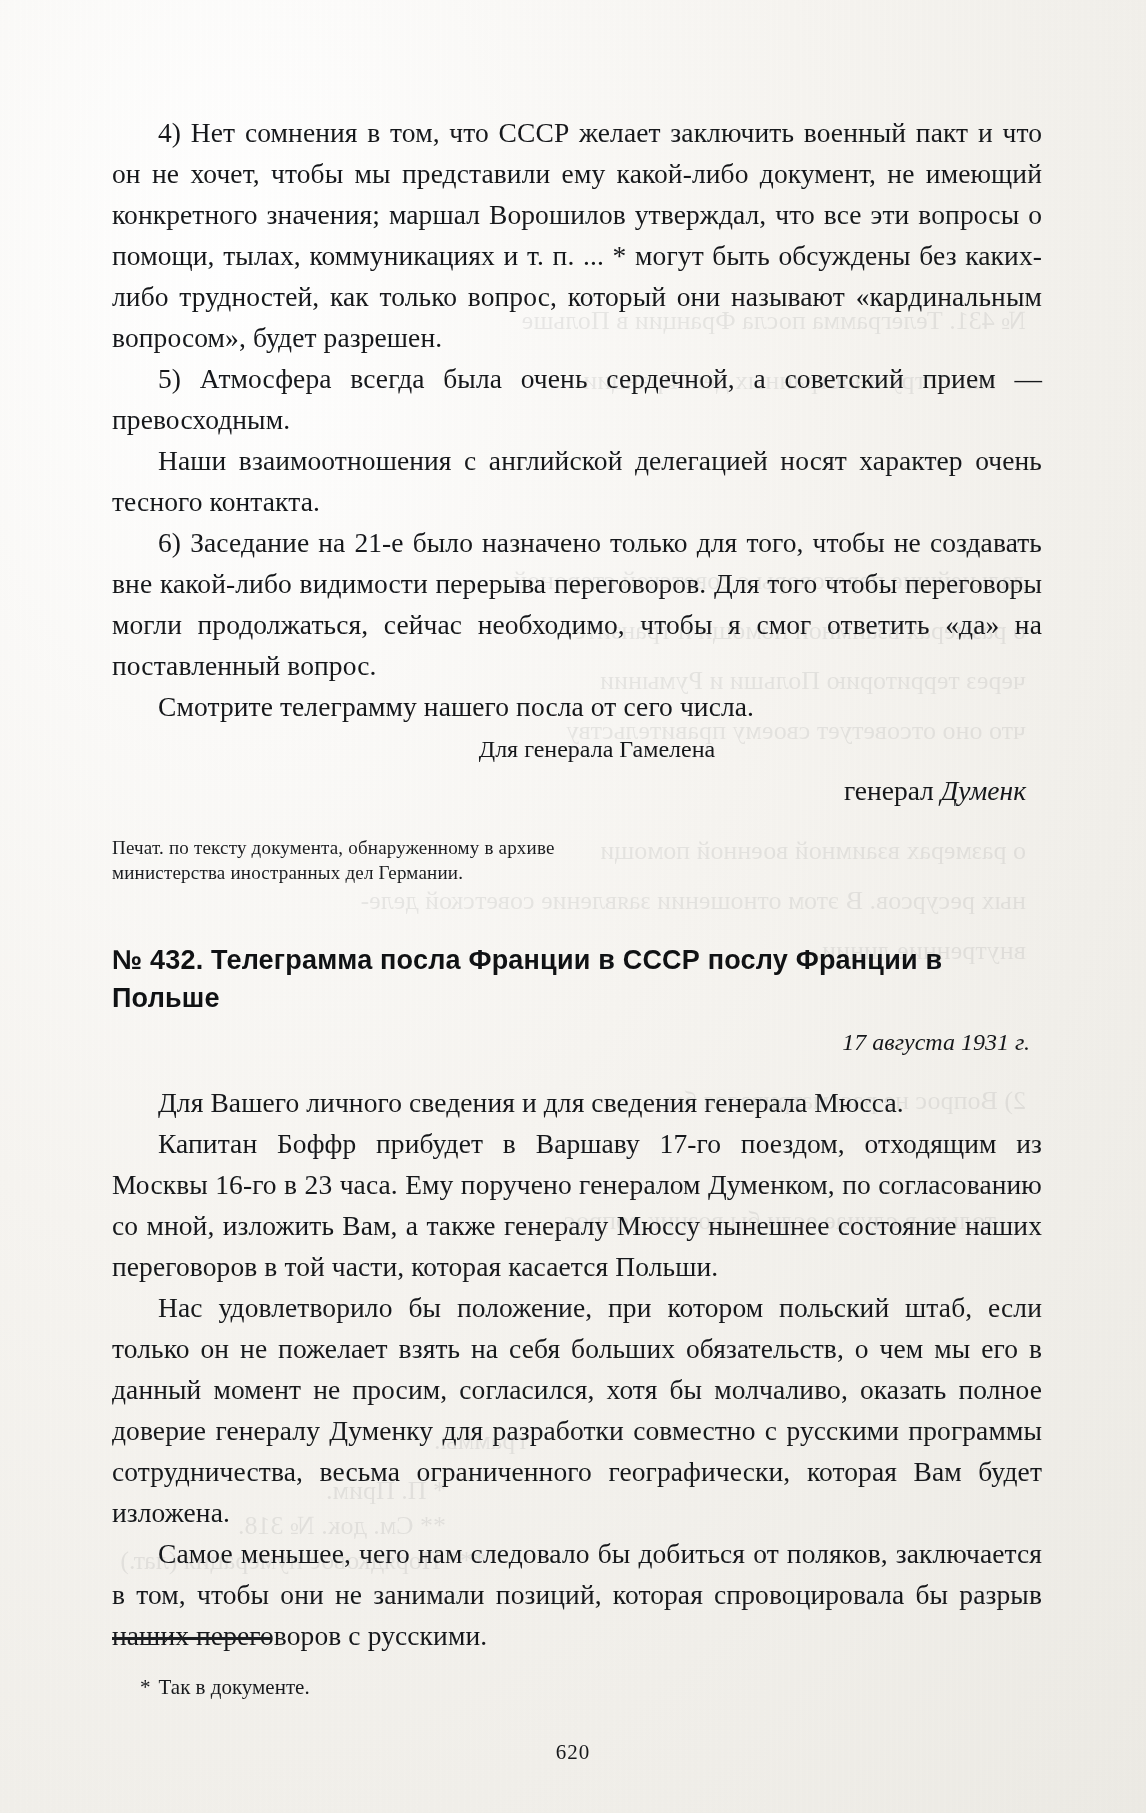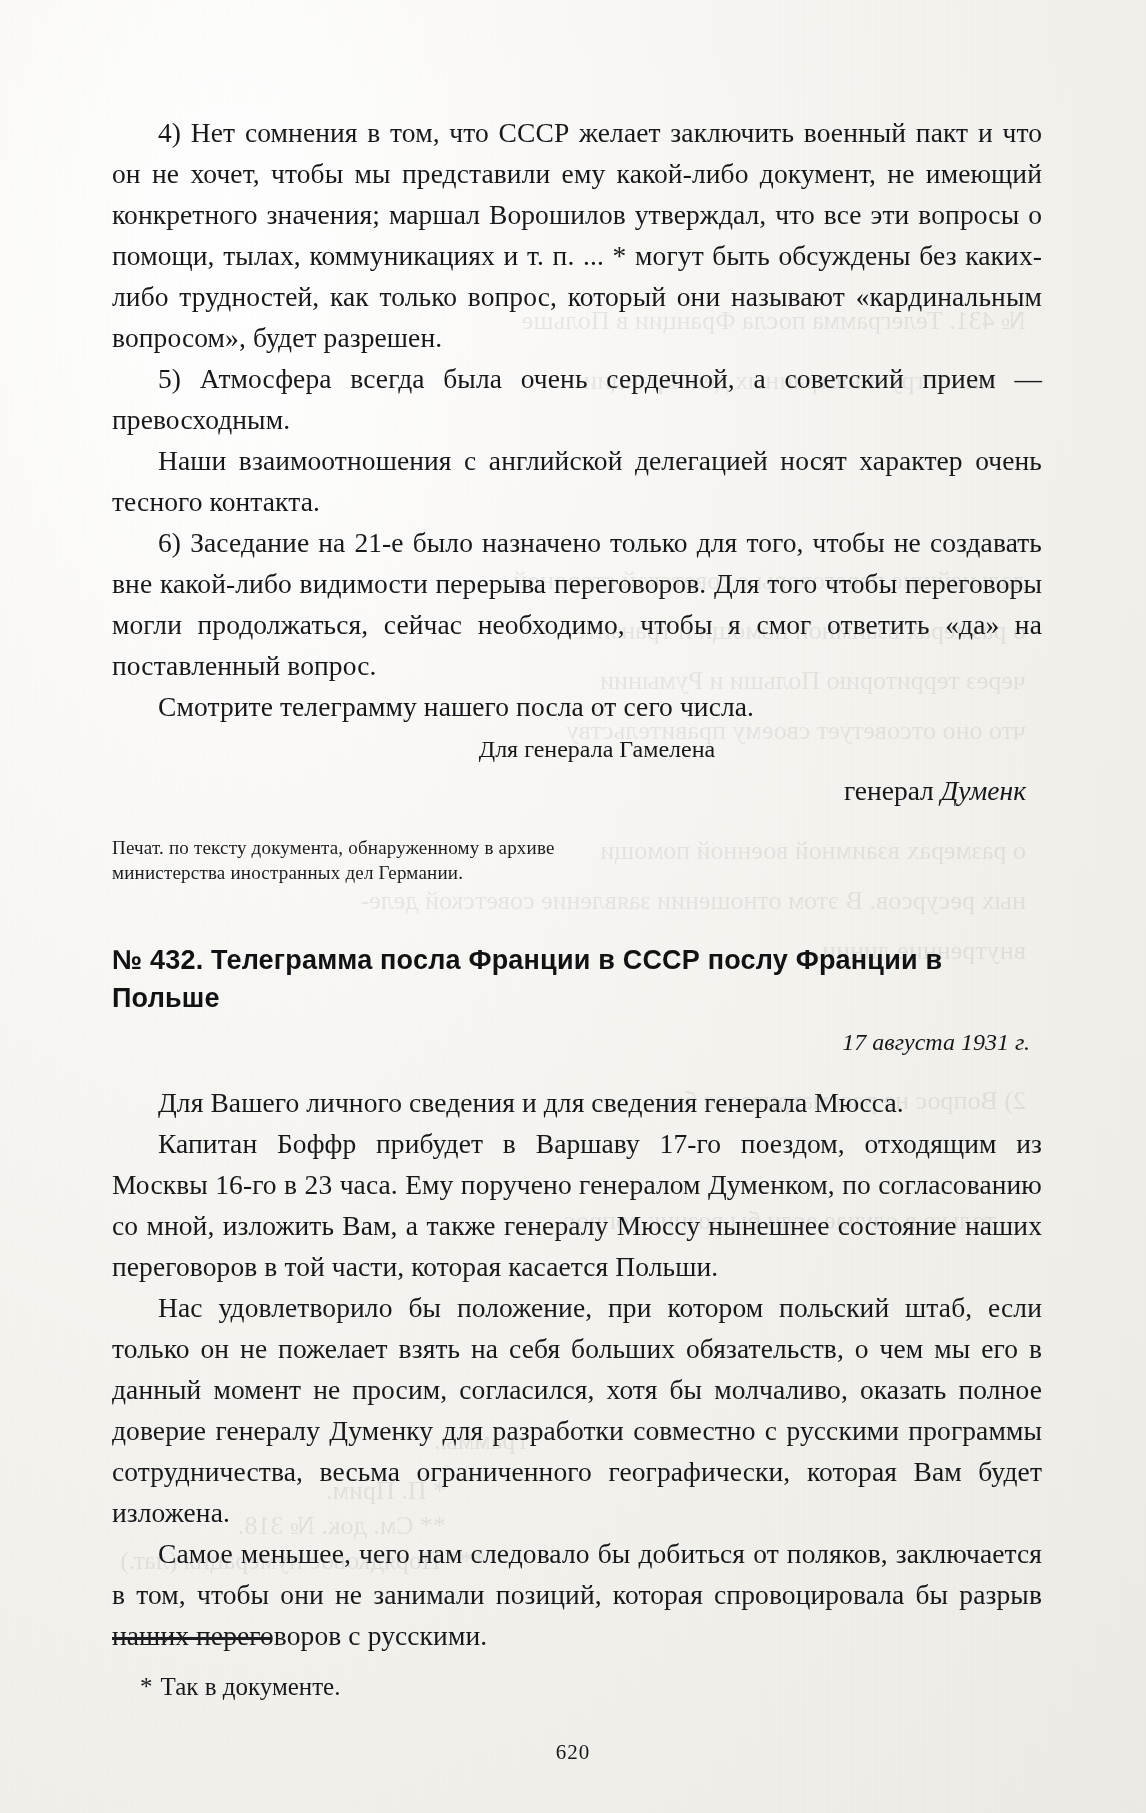--- a/index.html
+++ b/index.html
@@ -106,21 +106,21 @@
     left: 112px;
     top: 1637px;
     width: 160px;
     height: 3px;
     background: #1c1e21;
   }
   .footnote {
     position: absolute;
     left: 140px;
     top: 1673px;
-    font-size: 25px;
+    font-size: 21px;
     line-height: 28px;
     color: #17191c;
   }
   .footnote .star {
     margin-right: 8px;
   }
   .page-number {
     position: absolute;
     left: 0;
     top: 1740px;

